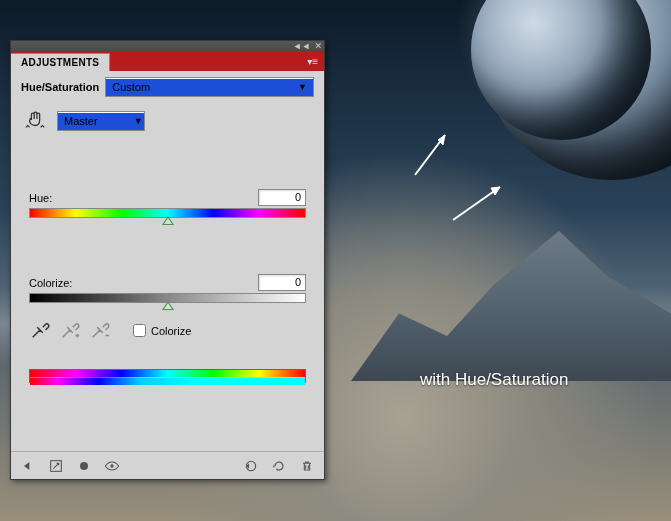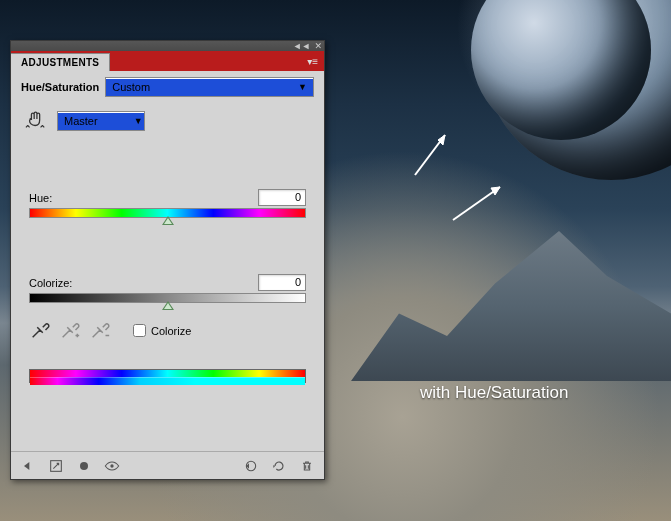--- a/index.html
+++ b/index.html
@@ -12,21 +12,21 @@
   }
   .planet1 { position:absolute; top:-40px; right:20px; width:180px; height:180px; border-radius:50%;
     background: radial-gradient(circle at 35% 35%, #d0dae6 0%, #8fa3b8 40%, #334a60 70%, #15232f 100%);
     box-shadow: inset -25px -25px 40px rgba(0,0,0,0.6); }
   .planet2 { position:absolute; top:-80px; right:-70px; width:260px; height:260px; border-radius:50%;
     background: radial-gradient(circle at 40% 40%, #c8d4e0 0%, #7a90a6 40%, #2a3e52 75%, #0f1a24 100%);
     box-shadow: inset -30px -30px 50px rgba(0,0,0,0.7); }
   .mtn { position:absolute; bottom:140px; right:0; width:320px; height:150px;
     background: linear-gradient(to top, #3d4852 0%, #556470 50%, #6d7a85 100%);
     clip-path: polygon(0% 100%, 15% 55%, 30% 70%, 45% 35%, 65% 0%, 80% 30%, 100% 55%, 100% 100%); }
-  .caption { position: absolute; bottom: 118px; left: 420px; color: #fff; font-size: 17px; font-weight: 500; text-shadow: 0 1px 2px rgba(0,0,0,0.6); }
+  .caption { position: absolute; bottom: 131px; left: 420px; color: #fff; font-size: 17px; font-weight: 500; text-shadow: 0 1px 2px rgba(0,0,0,0.6); }
   .arrow { position:absolute; stroke:#fff; fill:#fff; }
 
   .panel { position: absolute; top: 40px; left: 10px; width: 315px; height: 440px;
     background: #d4d4d4; border: 1px solid #3a3a3a; box-shadow: 2px 2px 6px rgba(0,0,0,0.5);
     font-size: 11px; color: #000; }
   .titlebar { height: 10px; background: linear-gradient(#565656, #4a4a4a); display:flex; justify-content:flex-end; align-items:center; padding:0 2px; gap:4px; }
   .titlebar span { color:#c8c8c8; font-size:9px; cursor:pointer; }
   .tabrow { height: 20px; background: #b91c1c; display:flex; align-items:flex-end; }
   .tab { background:#d4d4d4; padding:3px 10px; font-size:10px; font-weight:bold; border-top:1px solid #888; border-right:1px solid #888; letter-spacing:0.3px; }
   .tabspace { flex:1; }

